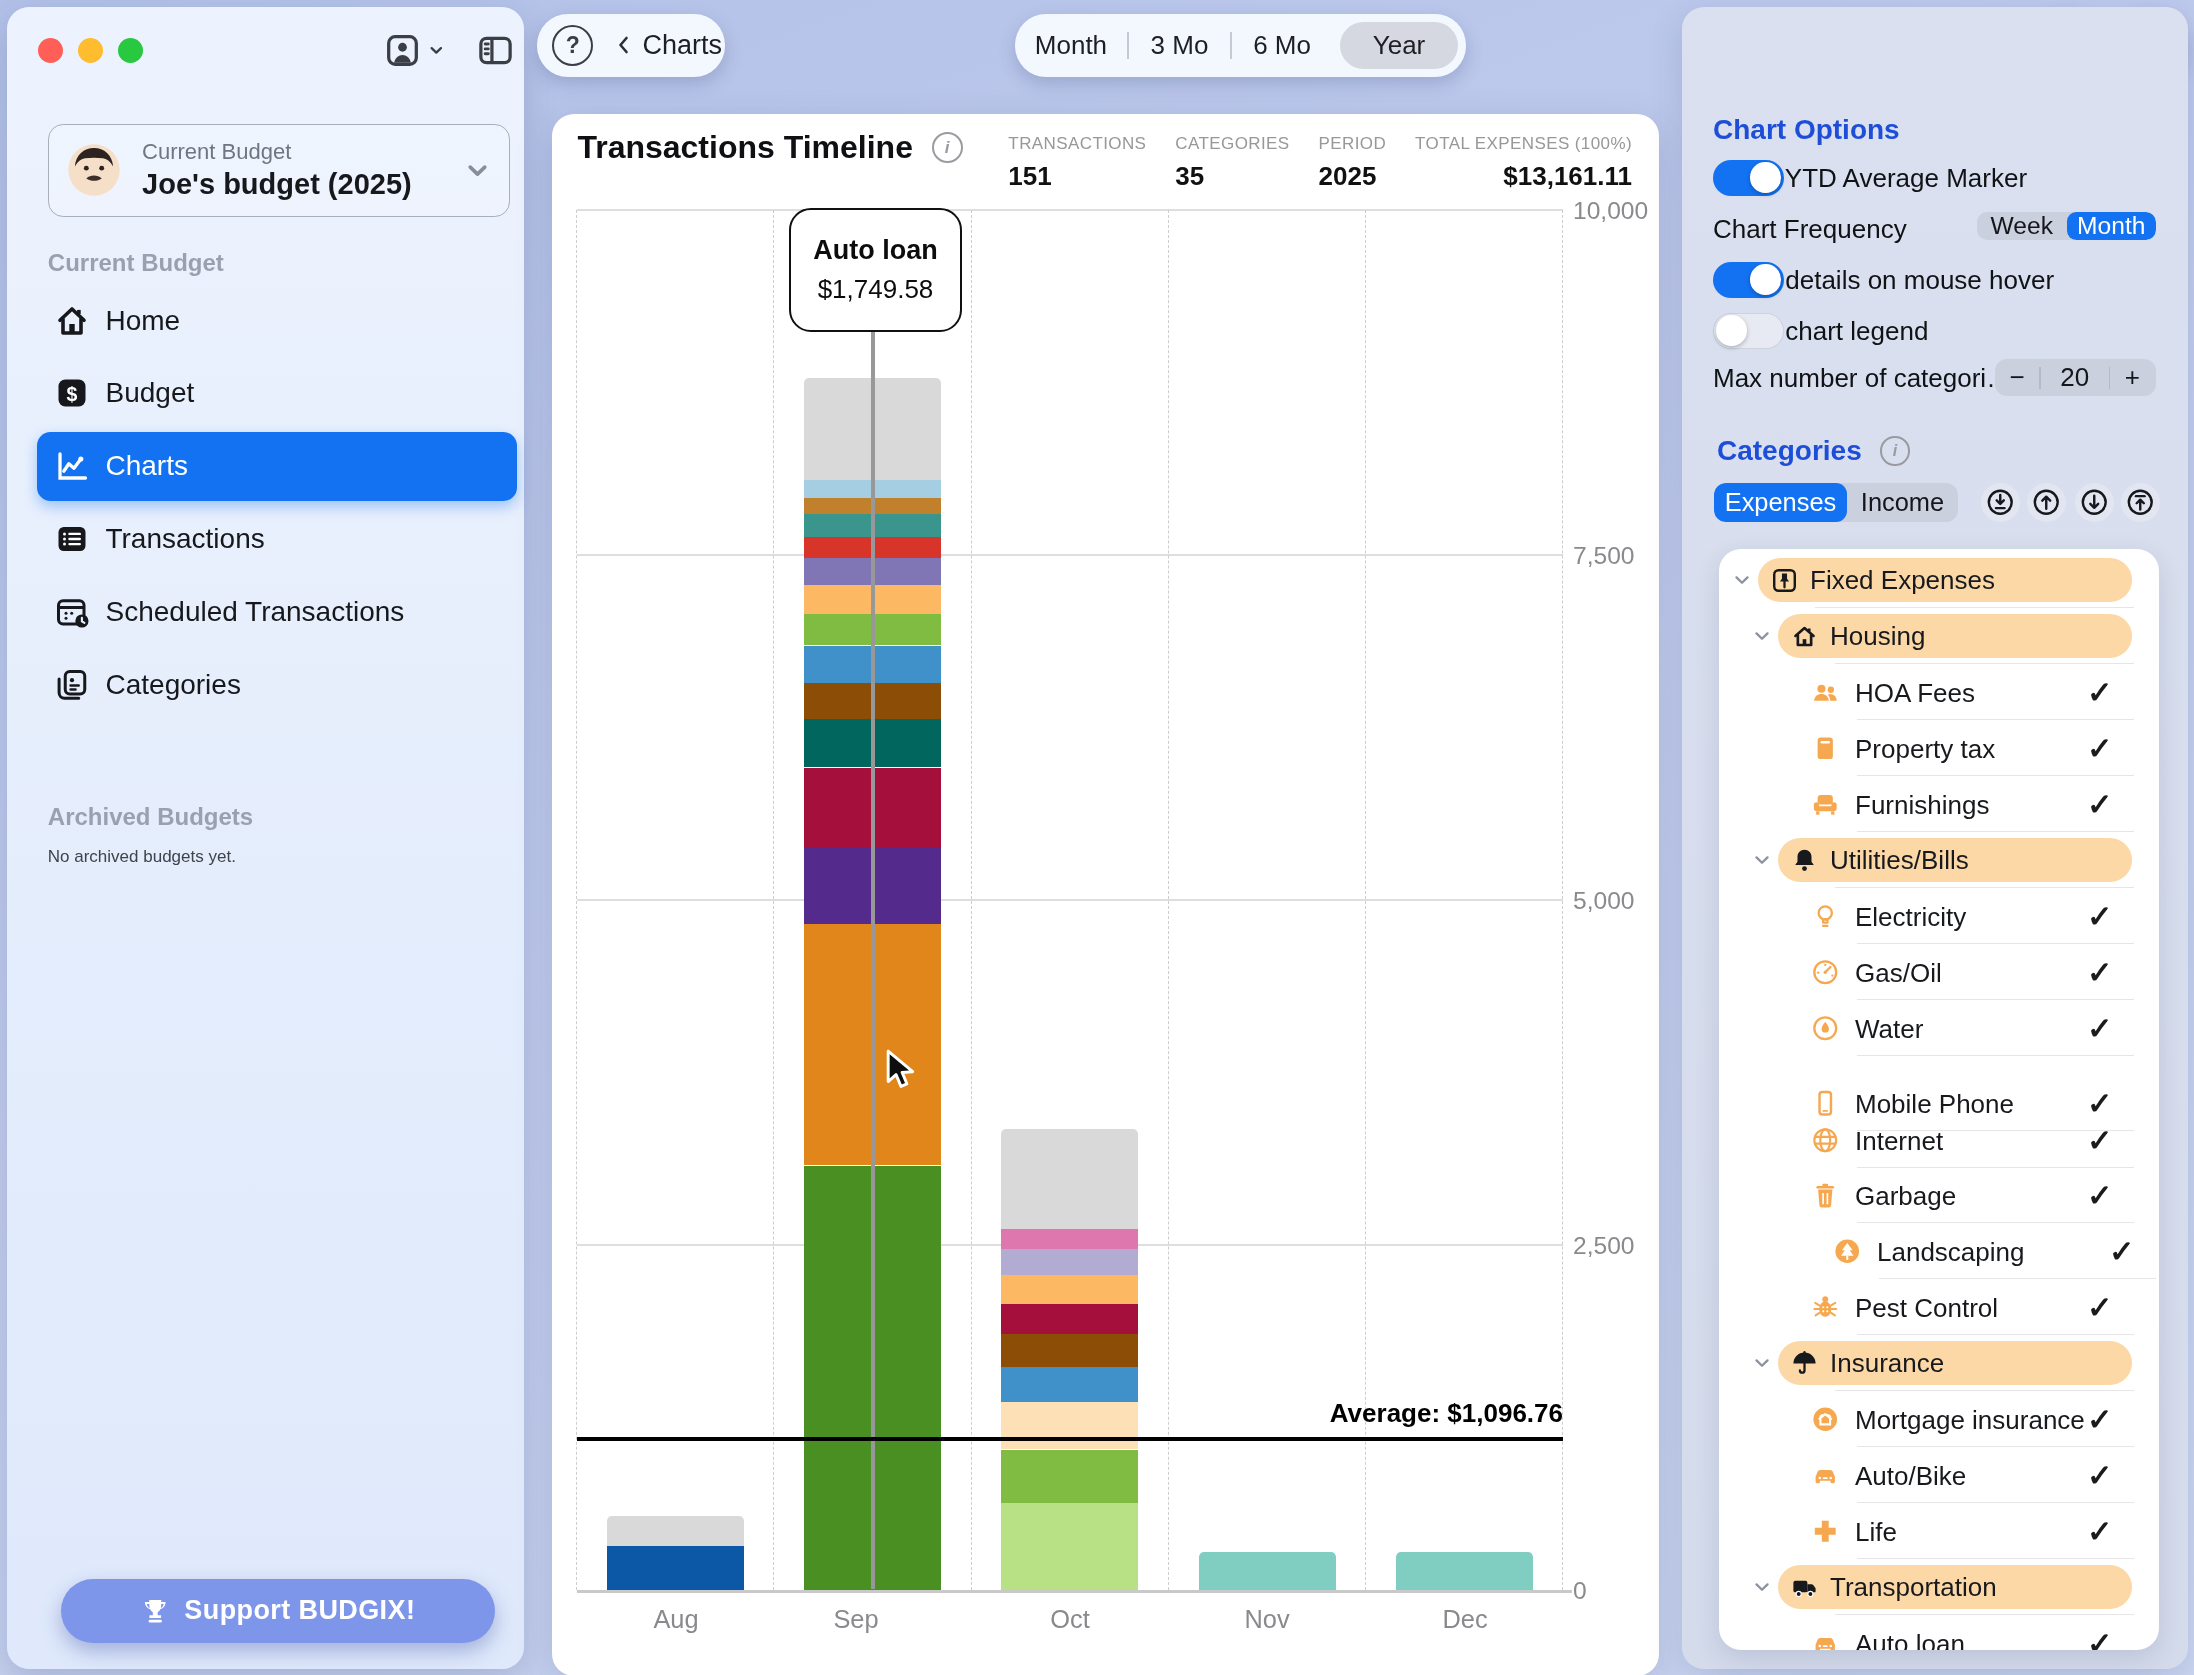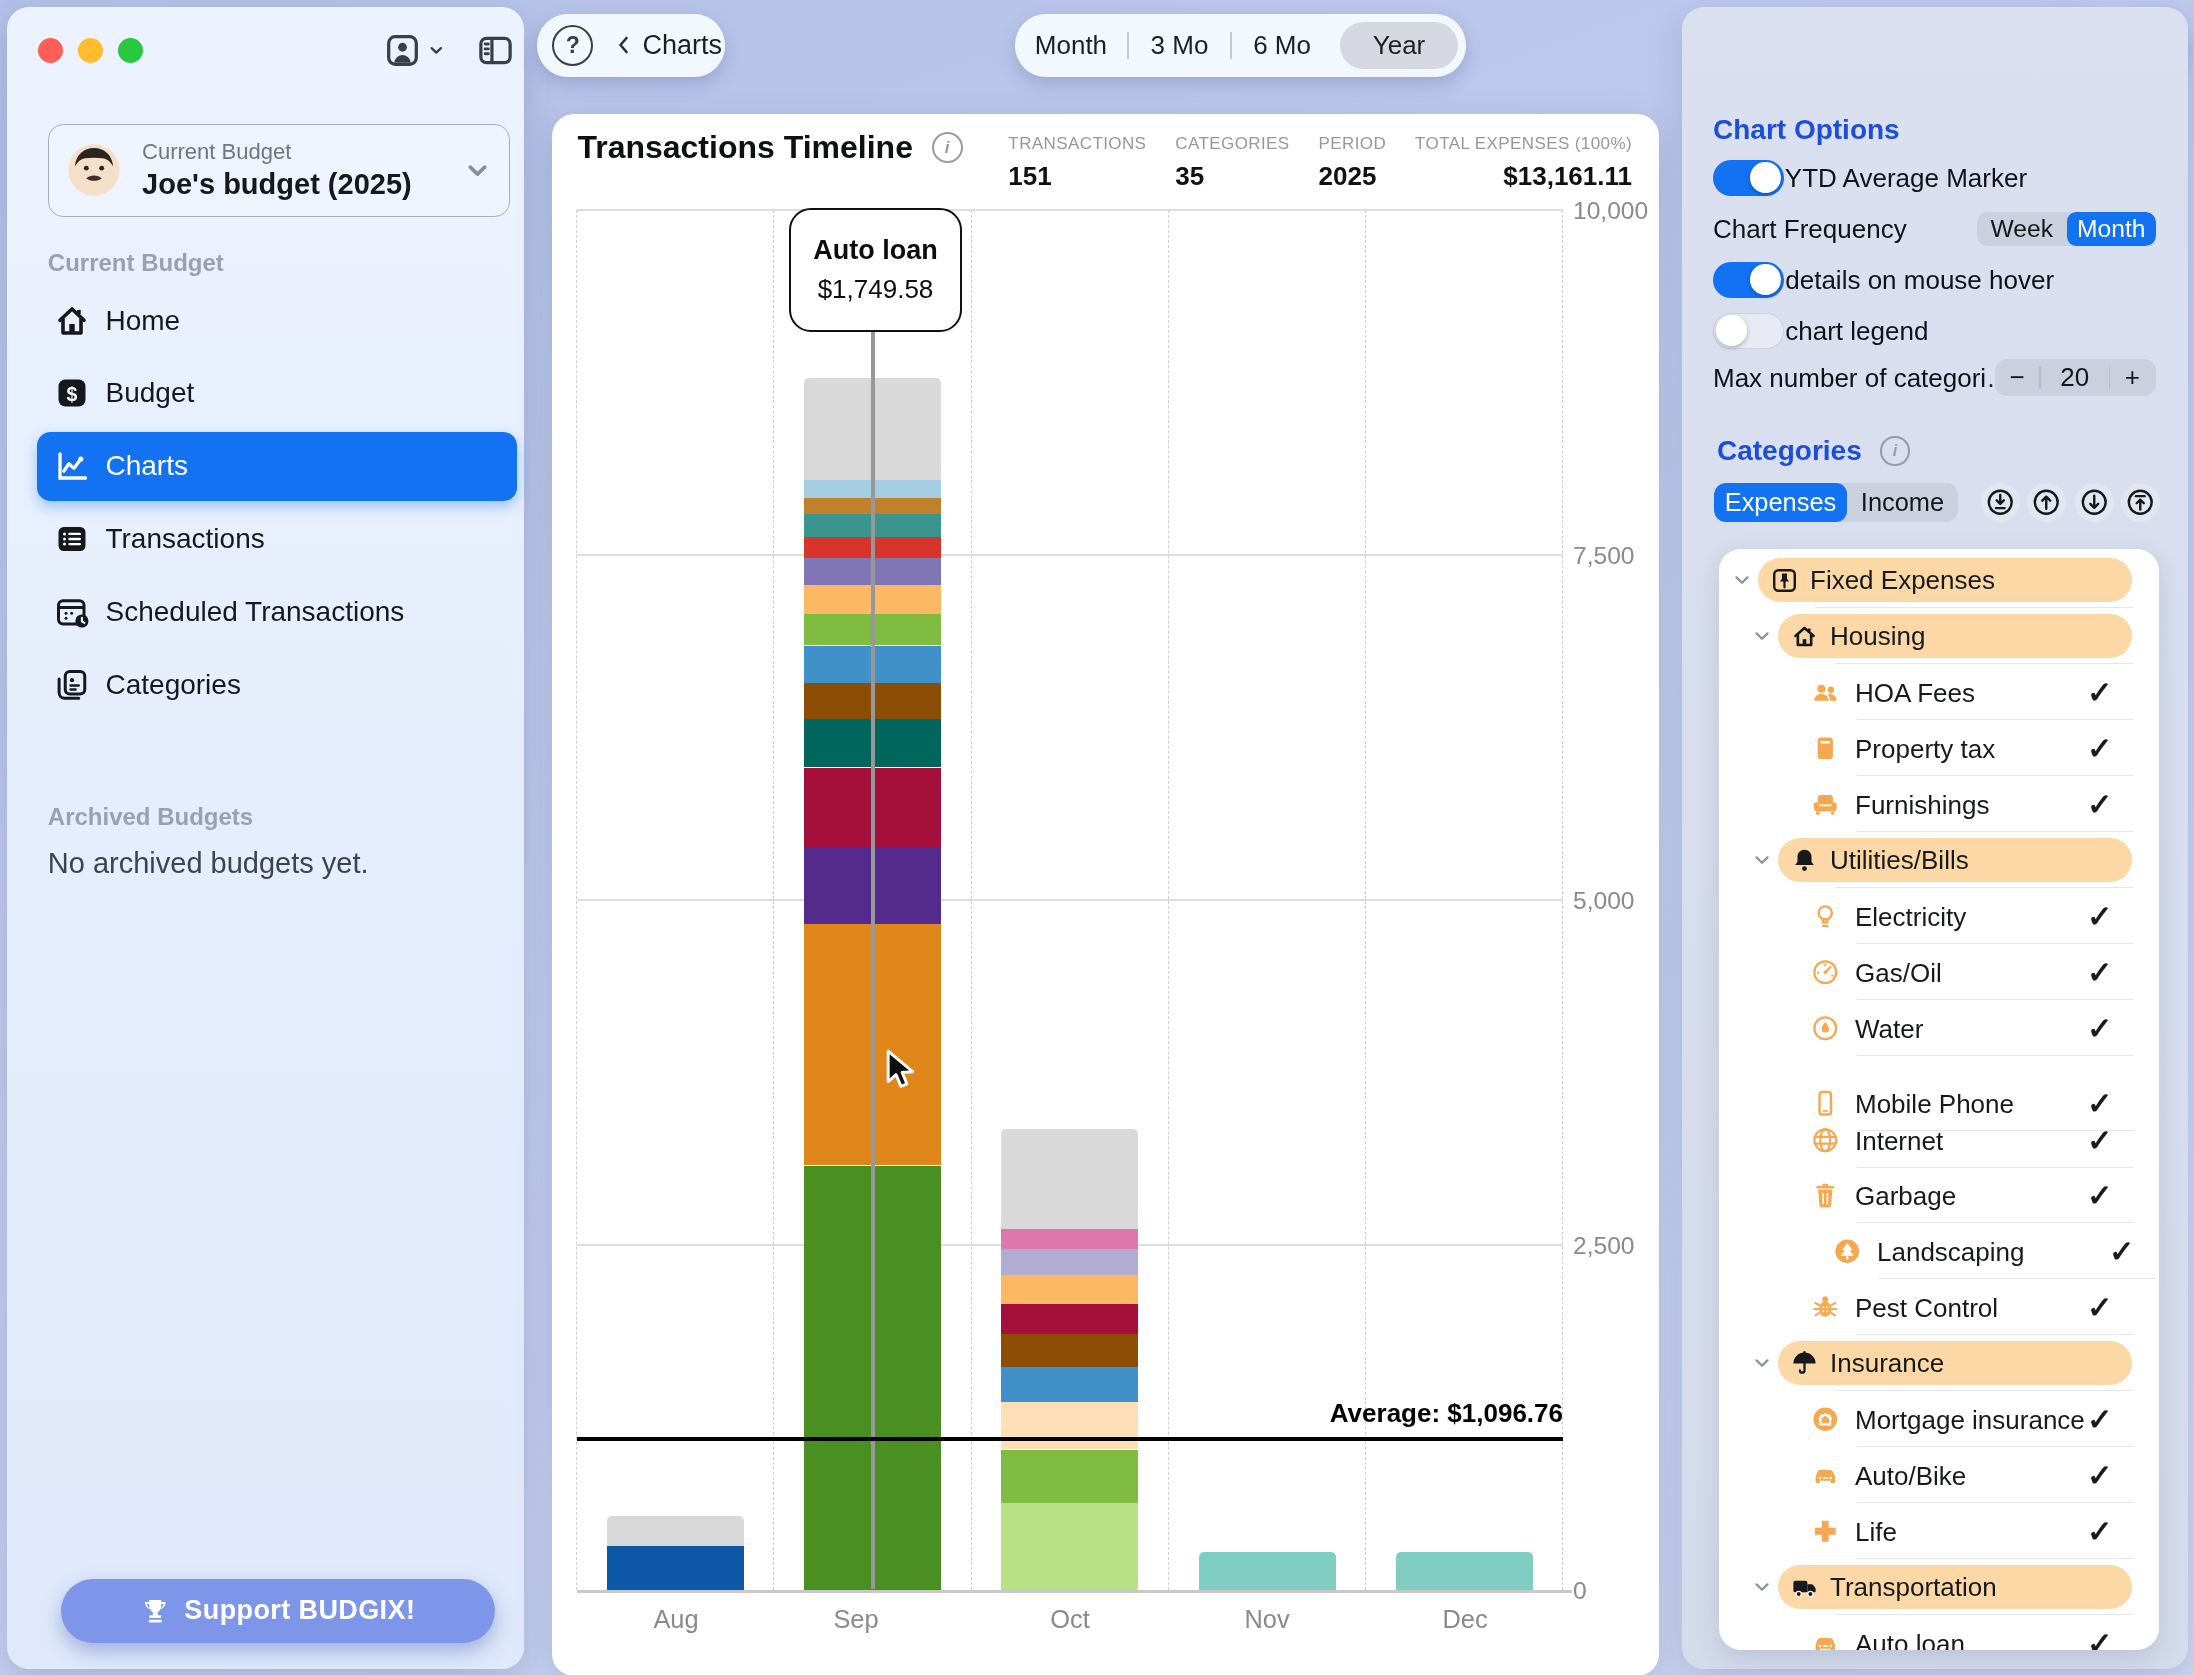--- a/index.html
+++ b/index.html
@@ -24,21 +24,21 @@
   .budget-avatar{width:56px;height:56px;margin-right:20.3px;flex:0 0 auto;}
   .budget-label{font-size:22px;color:#6f7582;}
   .budget-name{font-size:29px;font-weight:700;color:#16181c;margin-top:3.4px;}
   .section-label{font-size:24px;font-weight:700;color:#99a1b0;}
   .nav-item{left:30.5px;width:480px;height:69px;border-radius:13.6px;display:flex;align-items:center;}
   .nav-item.sel{background:#1272f2;box-shadow:0 5.1px 13.6px rgba(18,114,242,.35);}
   .nav-icon{width:36px;height:36px;margin-left:17px;color:#16181c;flex:0 0 auto;}
   .nav-item.sel .nav-icon{color:#ffffff;}
   .nav-label{margin-left:15.2px;font-size:28px;font-weight:500;color:#16181c;}
   .nav-item.sel .nav-label{color:#ffffff;}
-  .archived-empty{font-size:29px;color:#3f434b;}
+  .archived-empty{font-size:17px;color:#3f434b;}
   .support-btn{left:54px;top:1572px;width:434px;height:64px;border-radius:32px;background:#7d96e9;
     box-shadow:0 8.5px 20.3px rgba(70,90,170,.40);display:flex;align-items:center;justify-content:center;gap:13.6px;}
   .support-btn .lbl{color:#fff;font-size:27px;font-weight:700;letter-spacing:0.4px;}
   .trophy{width:30.5px;height:30.5px;color:#fff;}
 
   
   .pill{background:#f3f7fe;border-radius:31px;box-shadow:0 6.8px 18.6px rgba(45,60,110,.22);display:flex;align-items:center;}
   .back-pill{left:537px;top:13.6px;width:188px;height:63px;}
   .q-circle{width:37px;height:37px;border:2.5px solid #3b3e45;border-radius:50%;margin-left:15.2px;
     display:flex;align-items:center;justify-content:center;font-size:23px;font-weight:700;color:#3b3e45;}
@@ -80,21 +80,21 @@
     background:linear-gradient(180deg,#dae0ef 0%,#d4dbeb 100%);box-shadow:0 12px 34px rgba(40,55,105,.16);}
   .rp-title{font-size:28px;font-weight:700;color:#1d4ed8;}
   .opt-label{font-size:26px;color:#101215;}
   .toggle{width:71px;height:36px;border-radius:18px;position:relative;}
   .toggle.on{background:#1272f2;}
   .toggle.off{background:#e7eaf2;box-shadow:inset 0 0 0 0.8px #c6cbd8;}
   .toggle .knob{position:absolute;top:2.5px;width:30.5px;height:30.5px;border-radius:50%;background:#fff;
     box-shadow:0 1.7px 4.2px rgba(0,0,0,.25);}
   .toggle.on .knob{right:3.4px;}
   .toggle.off .knob{left:3.4px;}
-  .mini-seg{display:flex;background:#cbd0df;border-radius:10.2px;height:34px;overflow:hidden;align-items:center;}
+  .mini-seg{display:flex;background:#cbd0df;border-radius:10.2px;height:28px;overflow:hidden;align-items:center;}
   .mini-seg .m{font-size:24.6px;color:#14161a;display:flex;align-items:center;justify-content:center;height:100%;}
   .mini-seg .m.sel{background:#1272f2;color:#fff;border-radius:9.3px;}
   .stepper{display:flex;align-items:center;background:#cbd0df;border-radius:12px;height:37px;}
   .stepper .sv{font-size:26px;color:#14161a;text-align:center;}
   .stepper .sd{width:1.7px;height:22px;background:#b4bacb;}
   .tab-seg{display:flex;background:#cbd0df;border-radius:12px;height:39px;align-items:center;overflow:hidden;}
   .tab-seg .t{font-size:25.4px;color:#14161a;display:flex;align-items:center;justify-content:center;height:100%;}
   .tab-seg .t.sel{background:#1272f2;color:#fff;border-radius:11px;font-weight:500;}
   .sort-btn{width:39px;height:39px;border-radius:50%;background:#e2e6f1;display:flex;align-items:center;justify-content:center;color:#16181c;}
   .sort-btn svg{width:30.5px;height:30.5px;}

